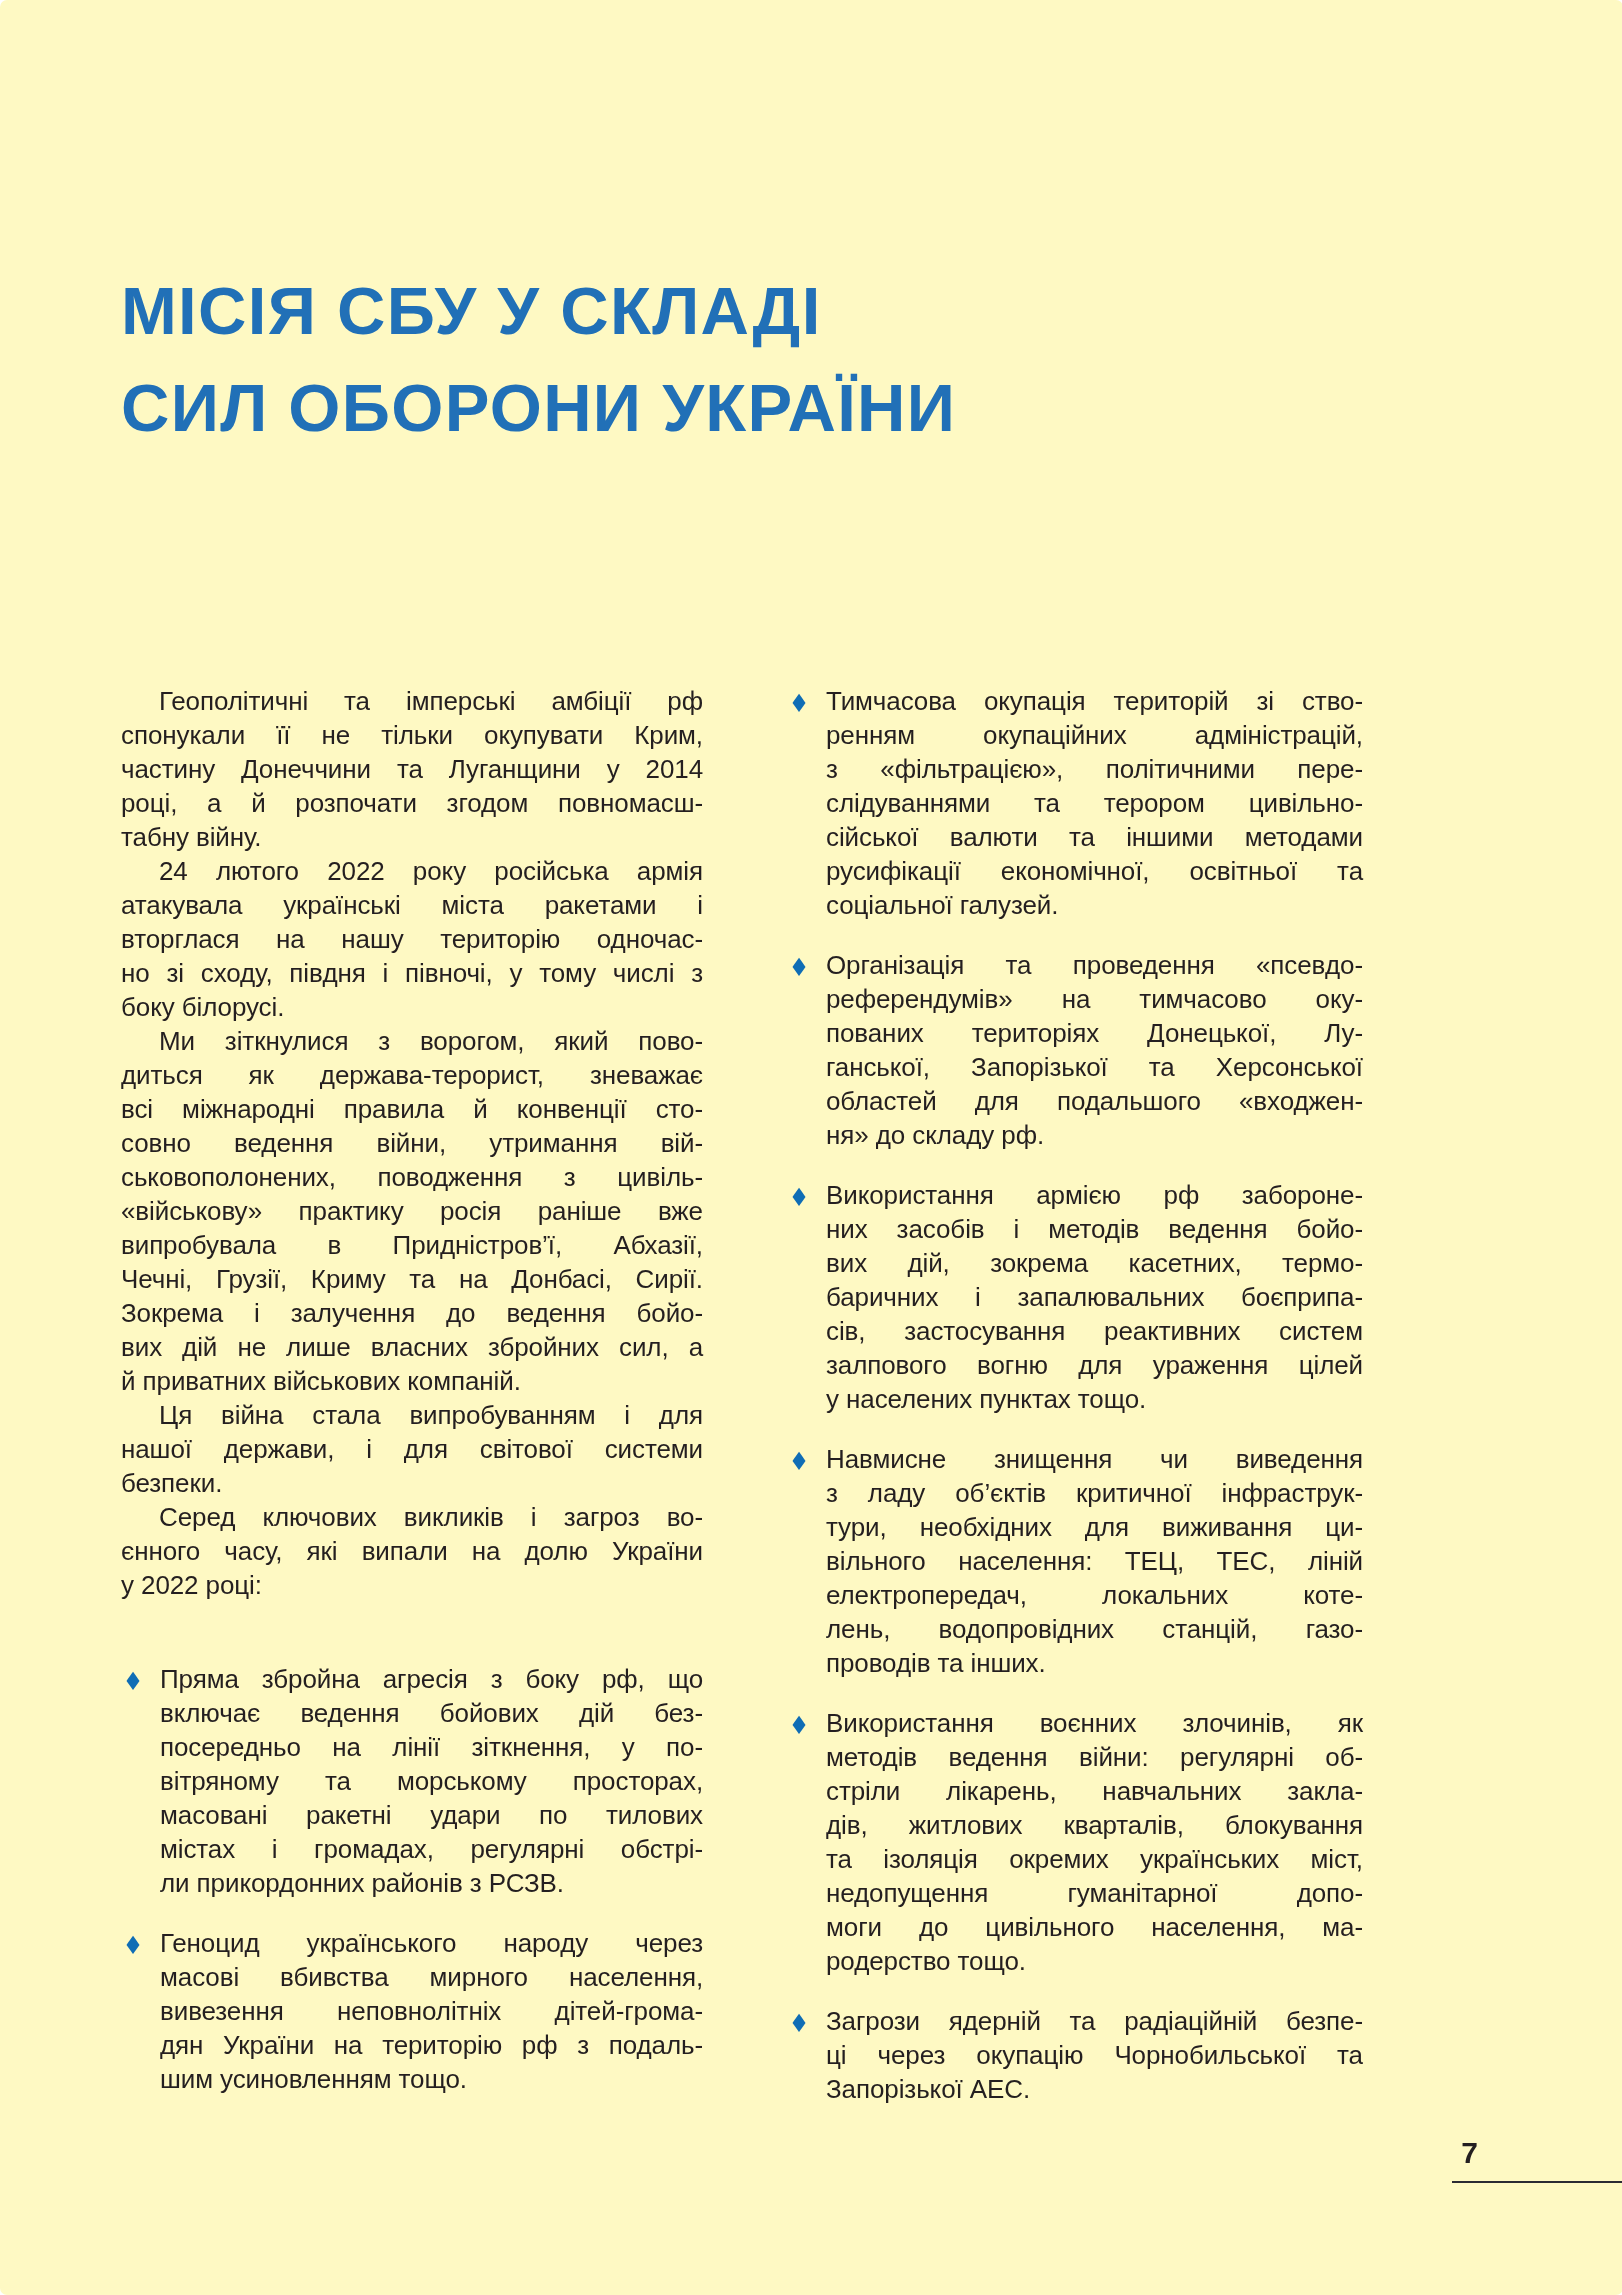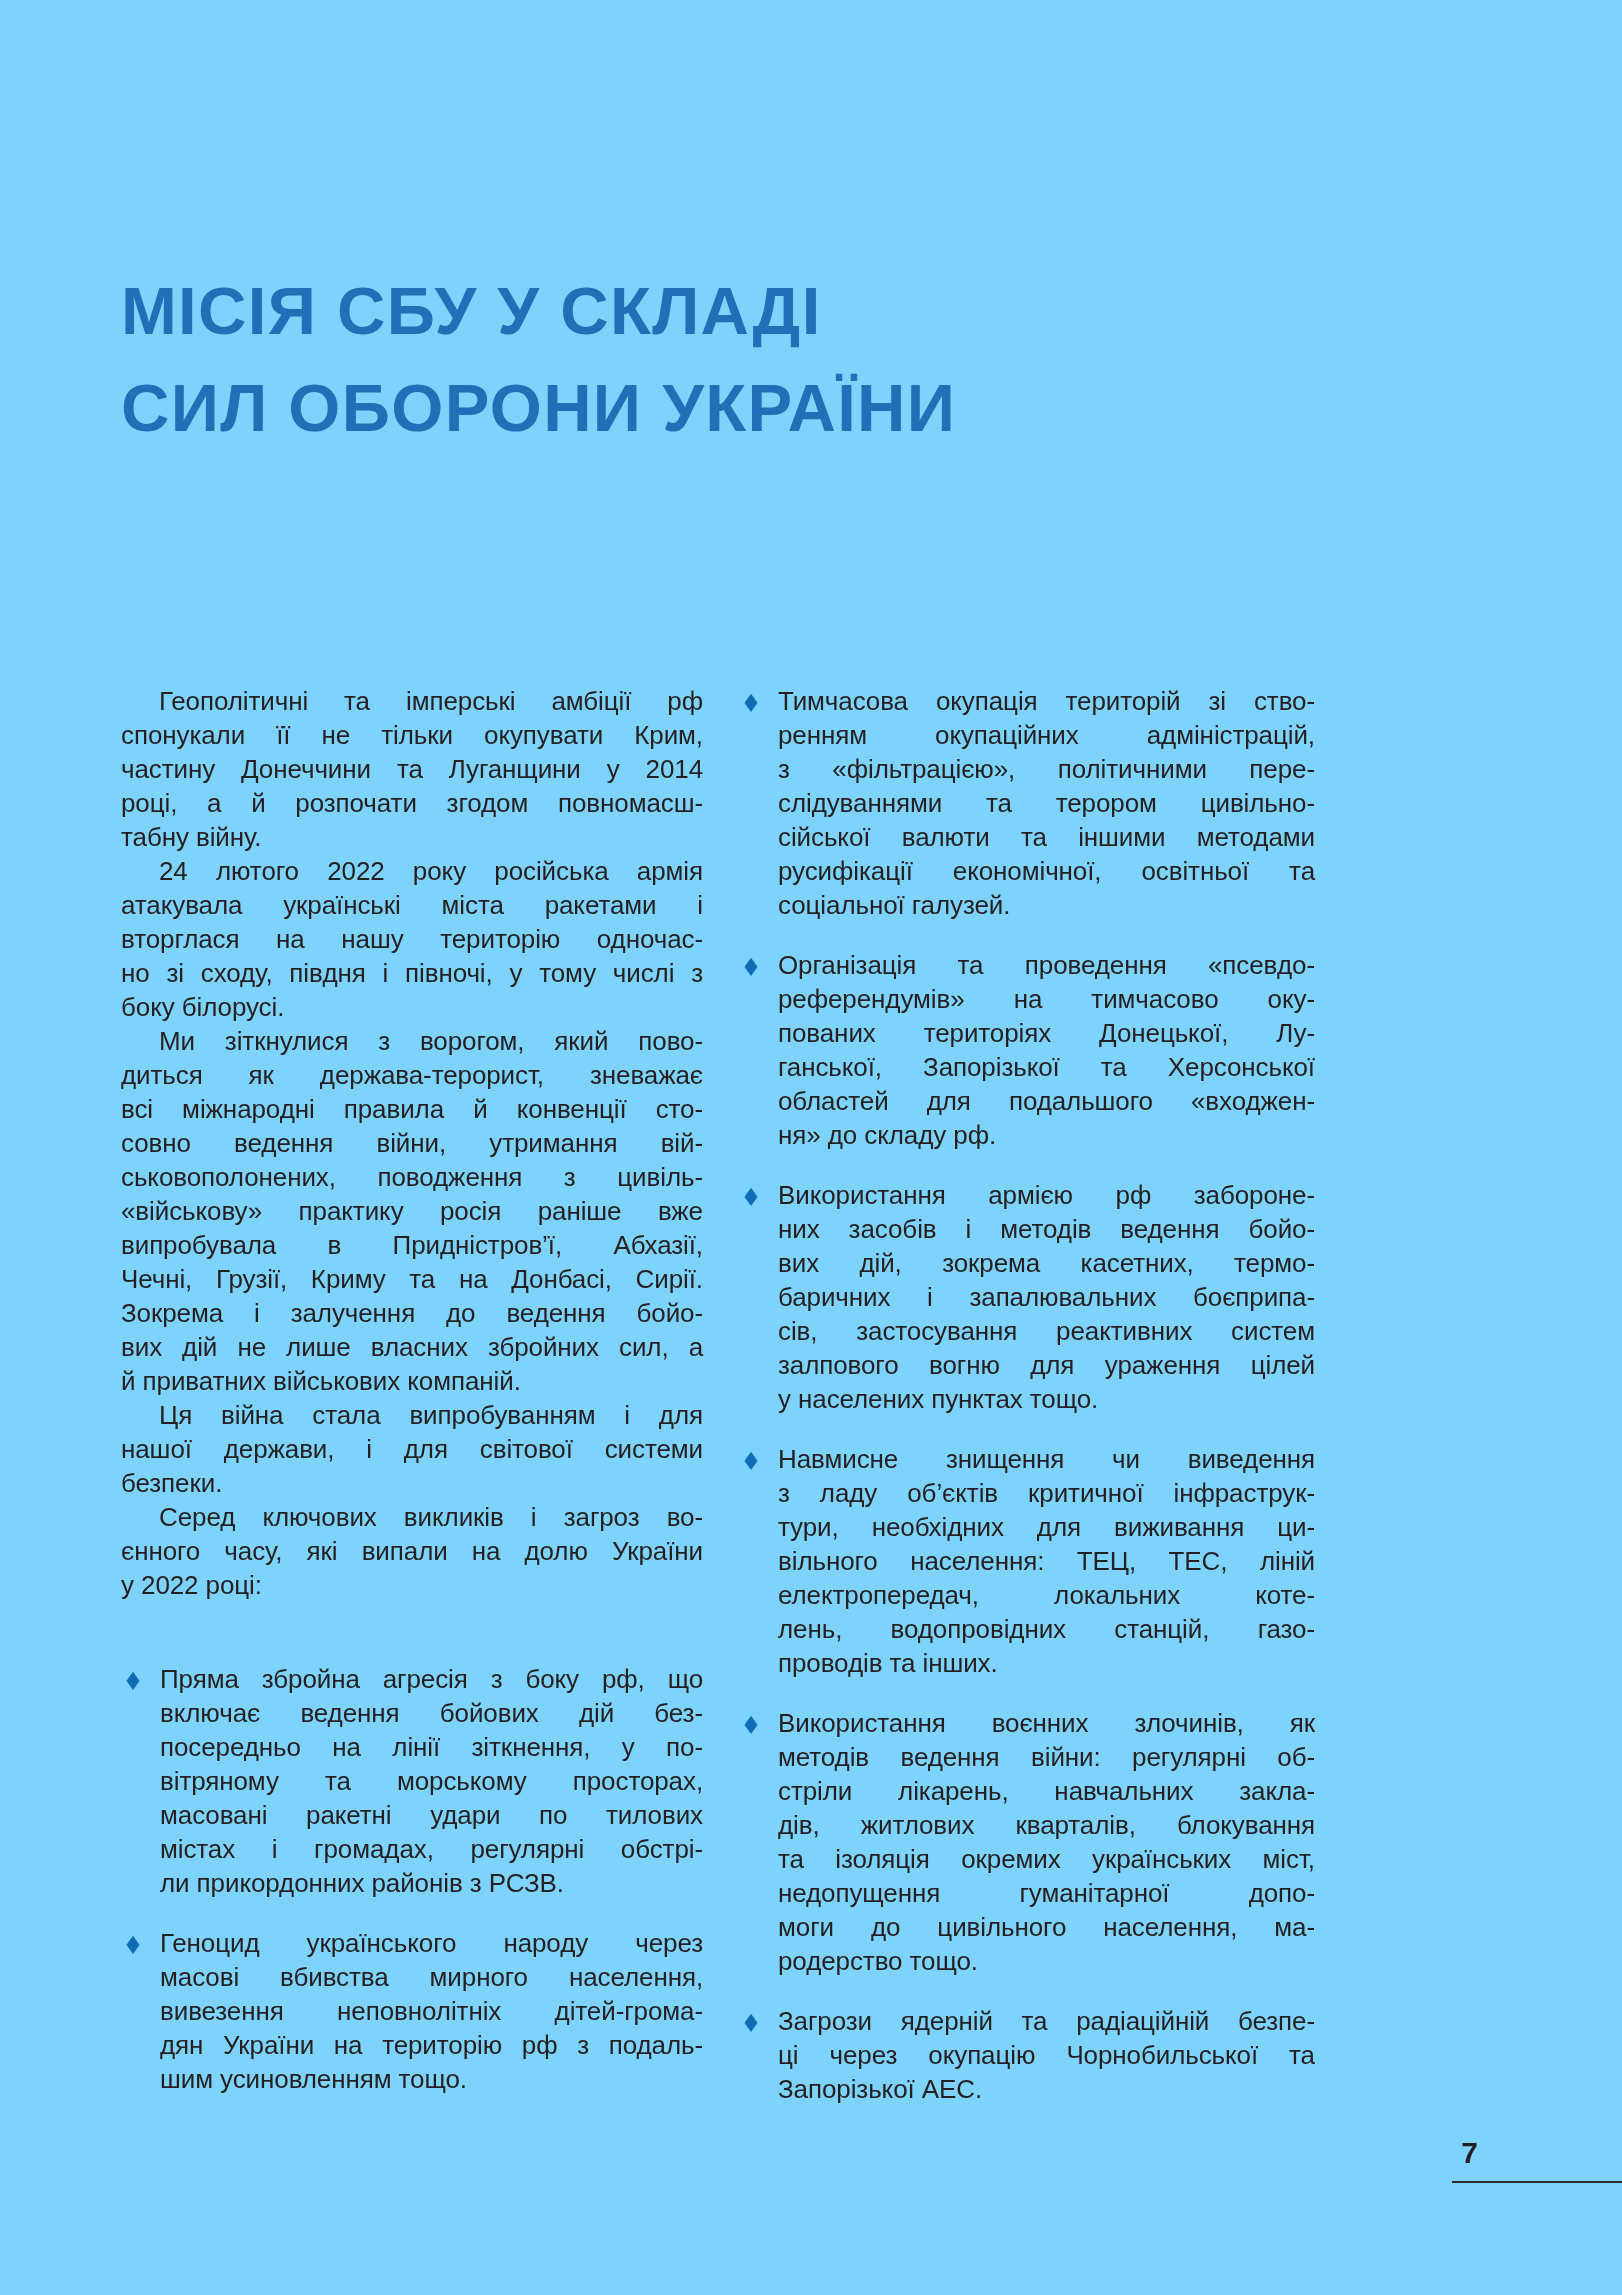--- a/index.html
+++ b/index.html
@@ -1,24 +1,24 @@
 <!DOCTYPE html>
 <html lang="uk" style="--title-blue: #2170B7; --bullet-blue: #0F6DB5; --text-dark: #241F20; --rule-dark: #2B2B33;font-size:10.5px"><head>
 <meta charset="utf-8">
 <style>
   html,body{margin:0;padding:0;background:#ffffff;}
   body{width:1623px;height:2295px;font-family:"Liberation Sans",sans-serif;}
-  .page{position:relative;width:1623px;height:2295px;background:#7dd3fc;overflow:hidden;}
+  .page{position:relative;width:1623px;height:2295px;background:#fef9c3;overflow:hidden;border-radius:7px;}
 
   .title{position:absolute;left:121px;top:262px;margin:0;
          font-size:67px;line-height:97px;font-weight:bold;
          letter-spacing:1.3px;color:var(--title-blue,#2170B7);}
   .title-line{display:block;}
 
-  .columns{position:absolute;left:121px;top:684px;width:1194px;display:flex;}
+  .columns{position:absolute;left:121px;top:684px;width:1194px;display:flex;gap:48px;}
   .col-left{width:582px;margin-right:39px;flex:none;}
   .col-right{width:573px;flex:none;}
 
   .line{font-size:26px;line-height:34px;color:var(--text-dark,#241F20);
         text-align:justify;text-align-last:justify;letter-spacing:-0.1px;}
   .line.last{text-align-last:left;}
   .para.indent .line.first{text-indent:38px;}
 
   .bullets{margin-top:60px;}
   .col-right .bullets{margin-top:0;}

